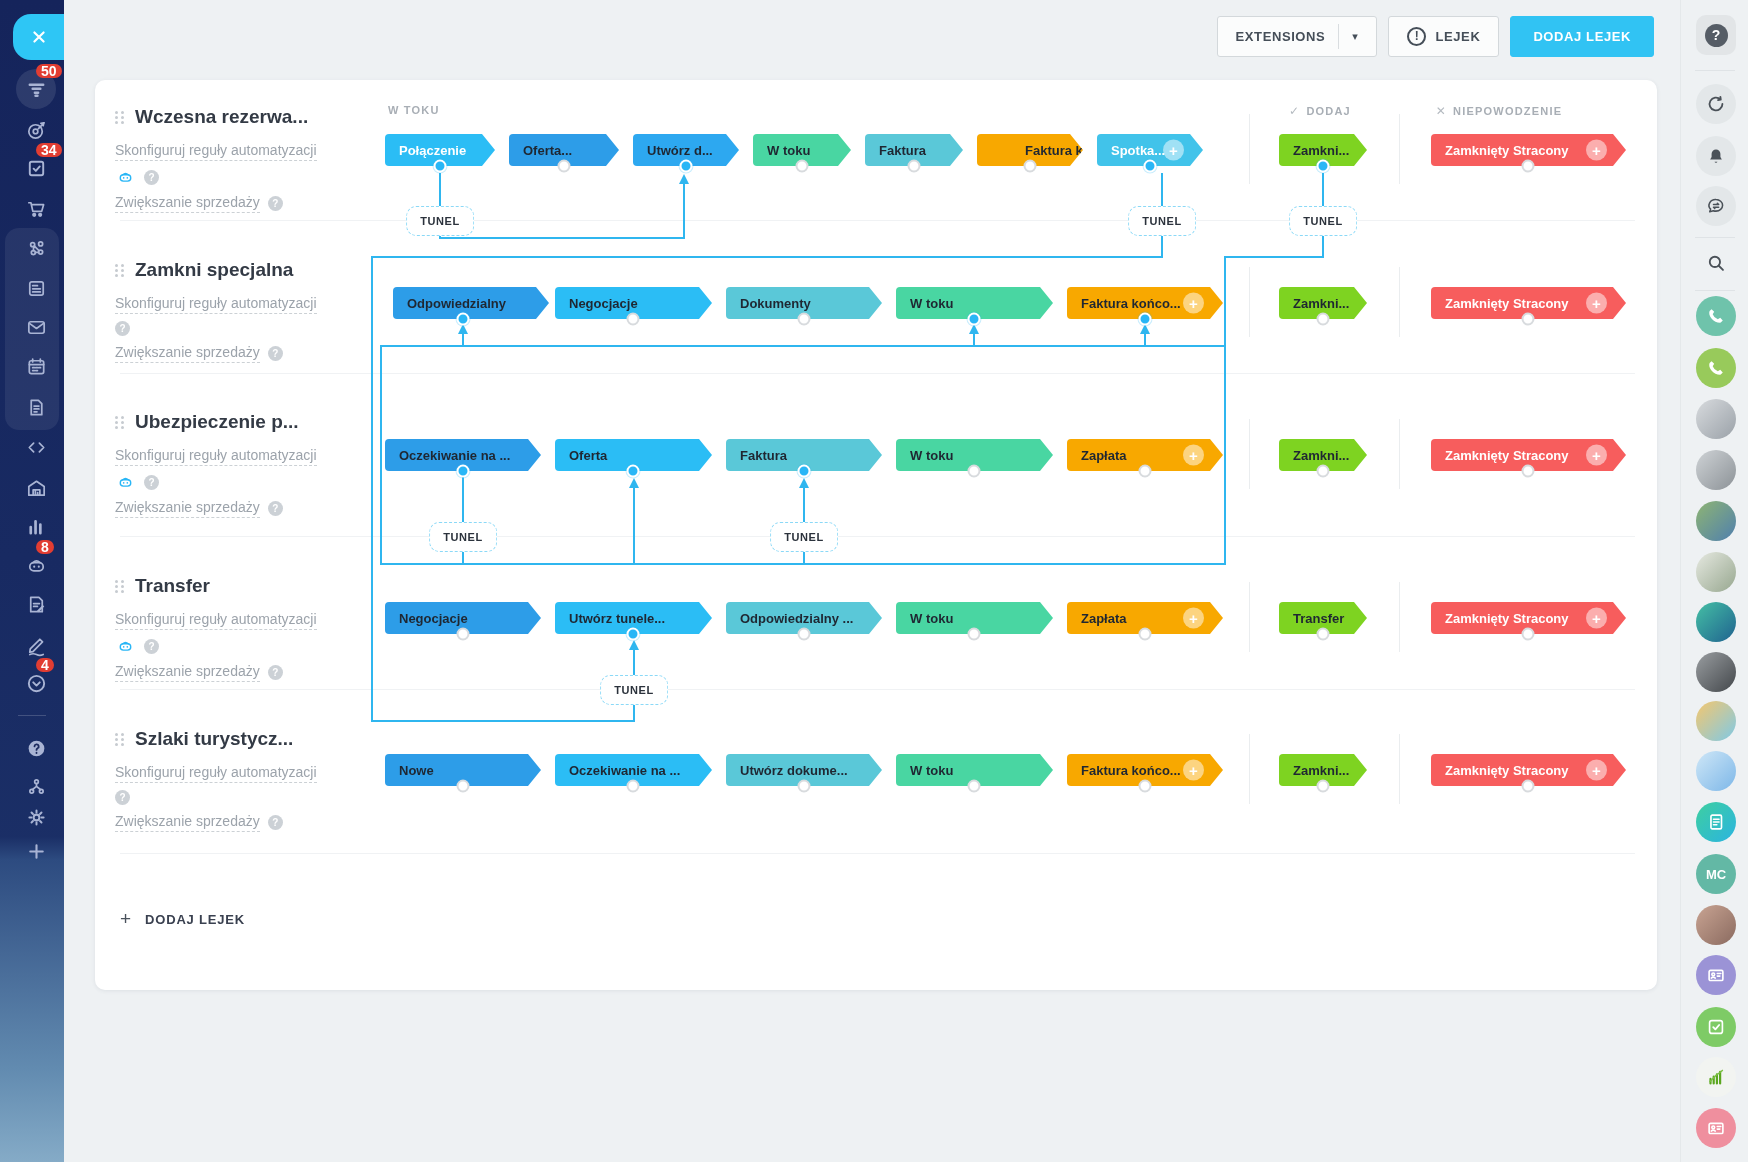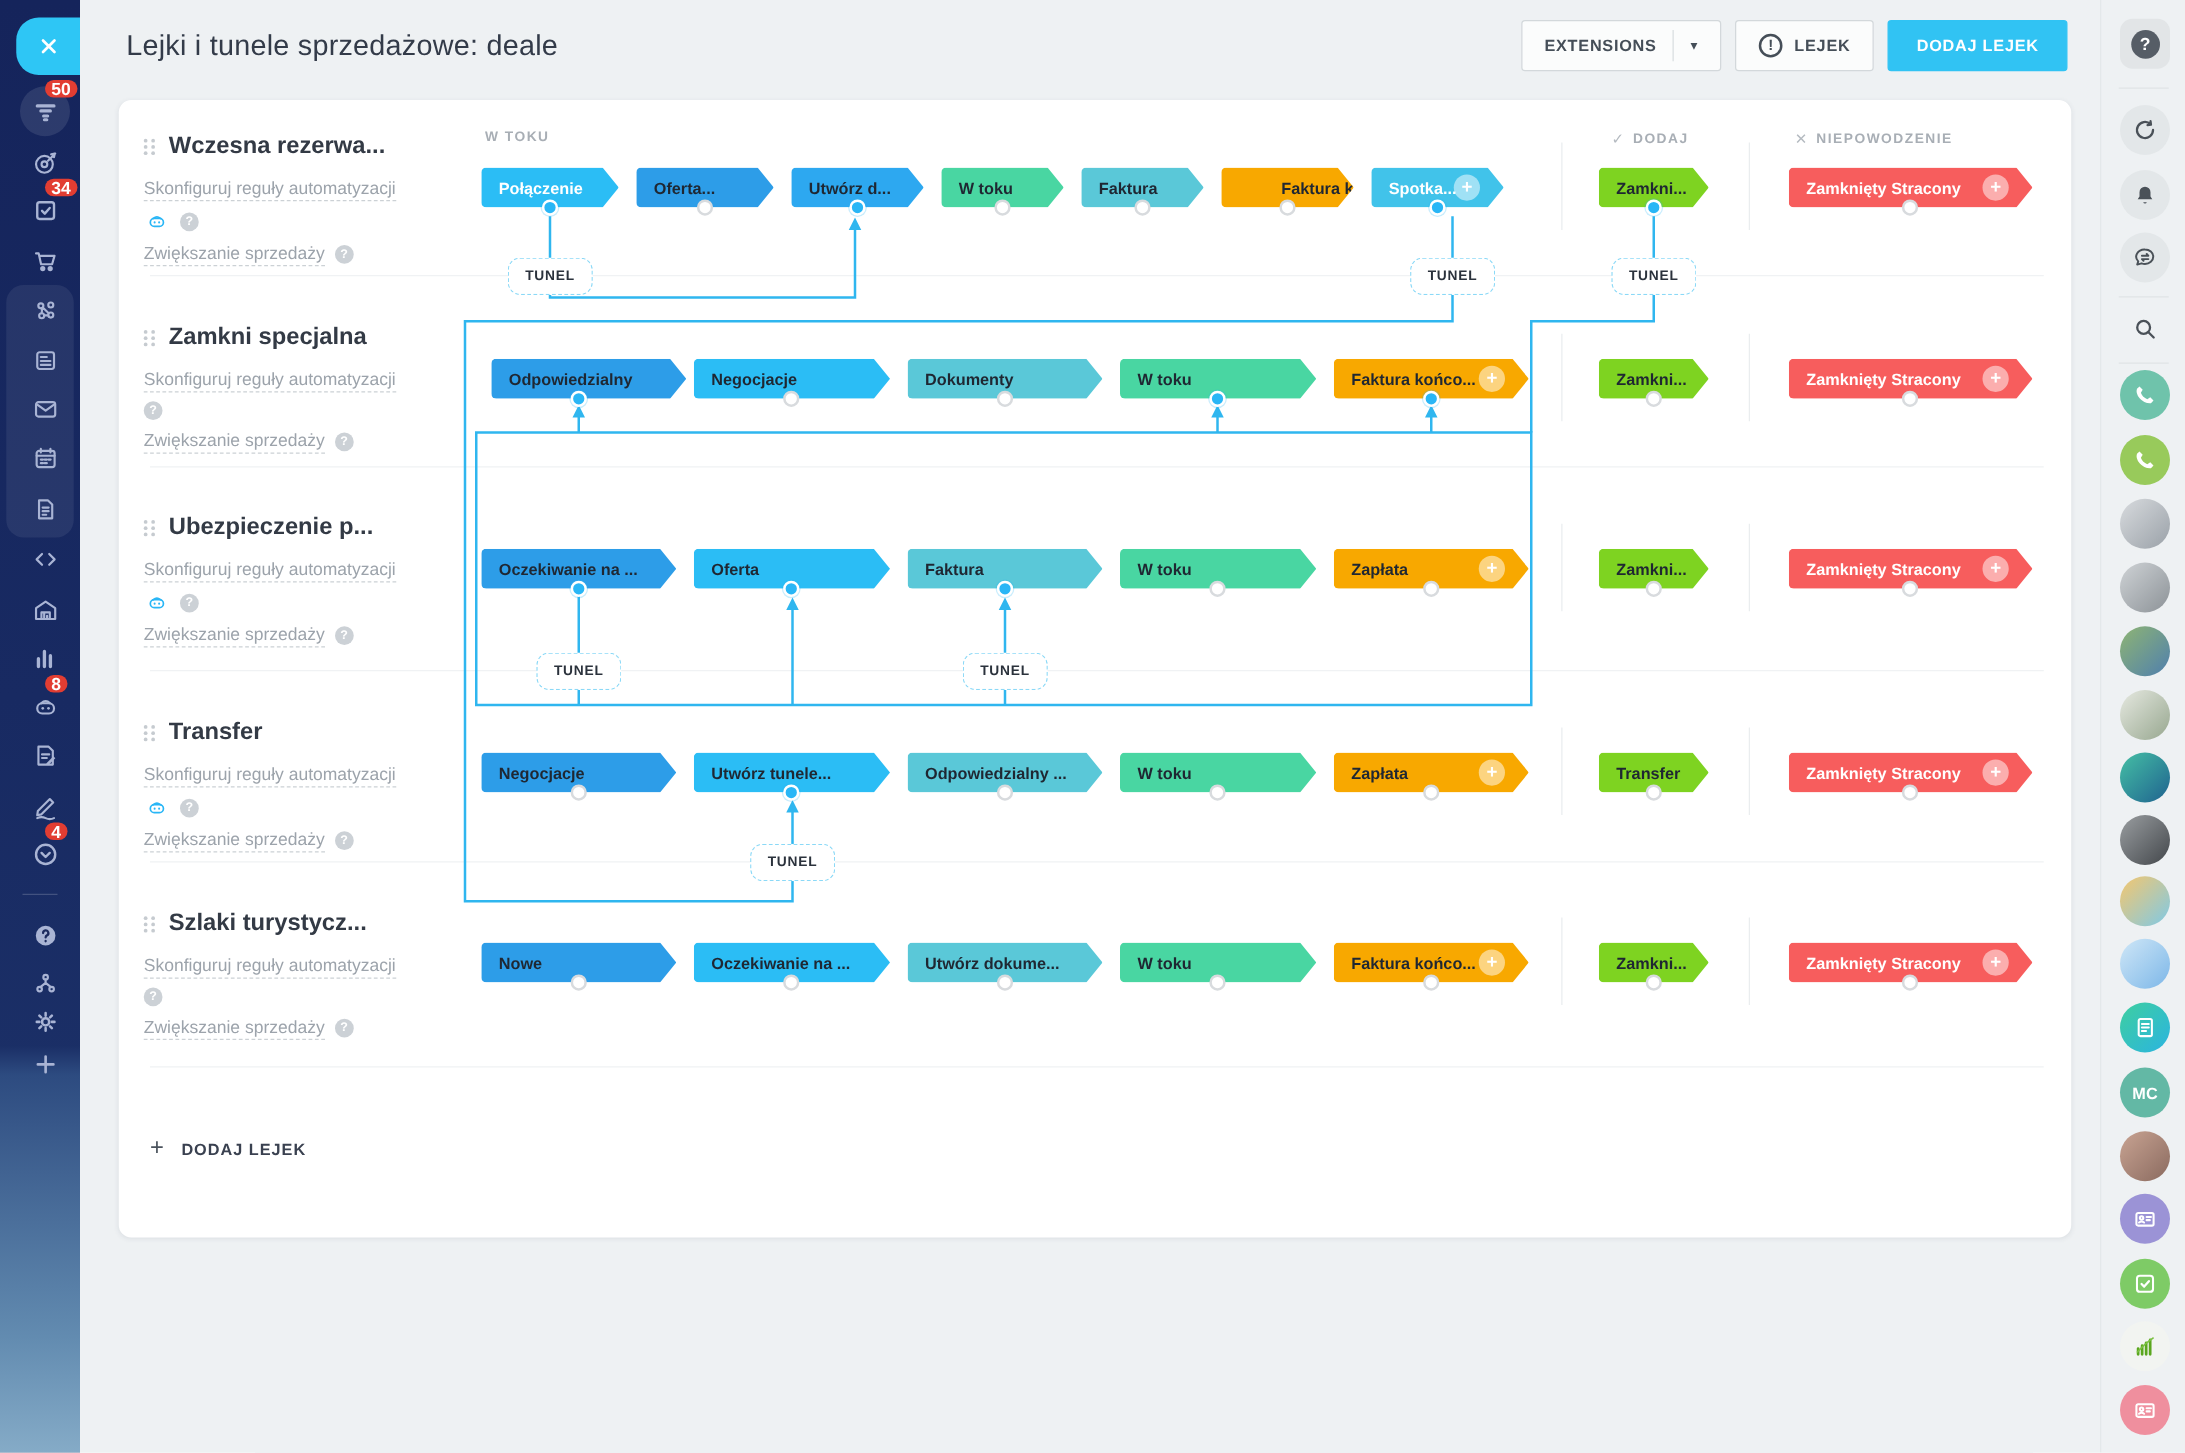--- a/index.html
+++ b/index.html
@@ -271,21 +271,20 @@
     <div class="litem" style="top: 851px;">
       <span style="display:flex;position:relative">
         <svg viewBox="0 0 24 24" fill="none" stroke="currentColor" stroke-width="2.2" stroke-linecap="round" stroke-linejoin="round">
           <path d="M12 5.5 V18.5 M5.5 12 H18.5"></path>
         </svg>
       </span>
     </div>
   </aside>
 
 <header class="topbar">
-  <h1>Lejki i tunele sprzedażowe: deale</h1>
   <div class="actions">
     <div class="btn">
       <span>EXTENSIONS</span>
       <span class="sep"></span>
       <span class="caret">▾</span>
     </div>
     <div class="btn">
       <span class="ic-excl">!</span>
       <span>LEJEK</span>
     </div>

